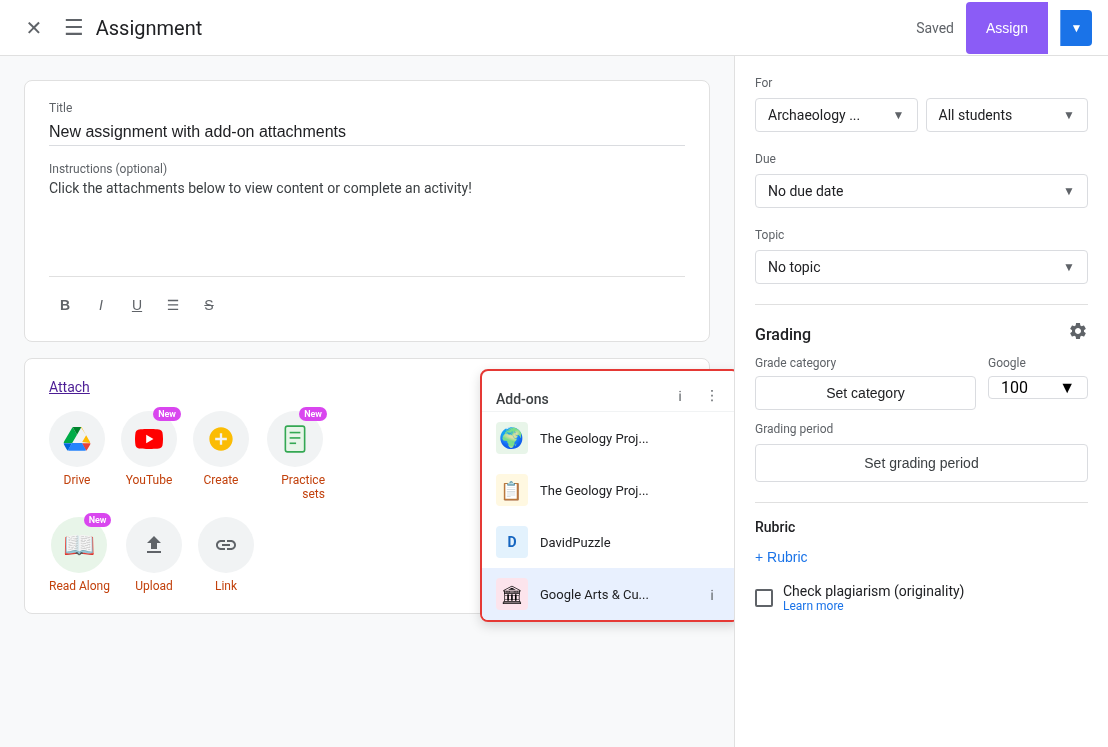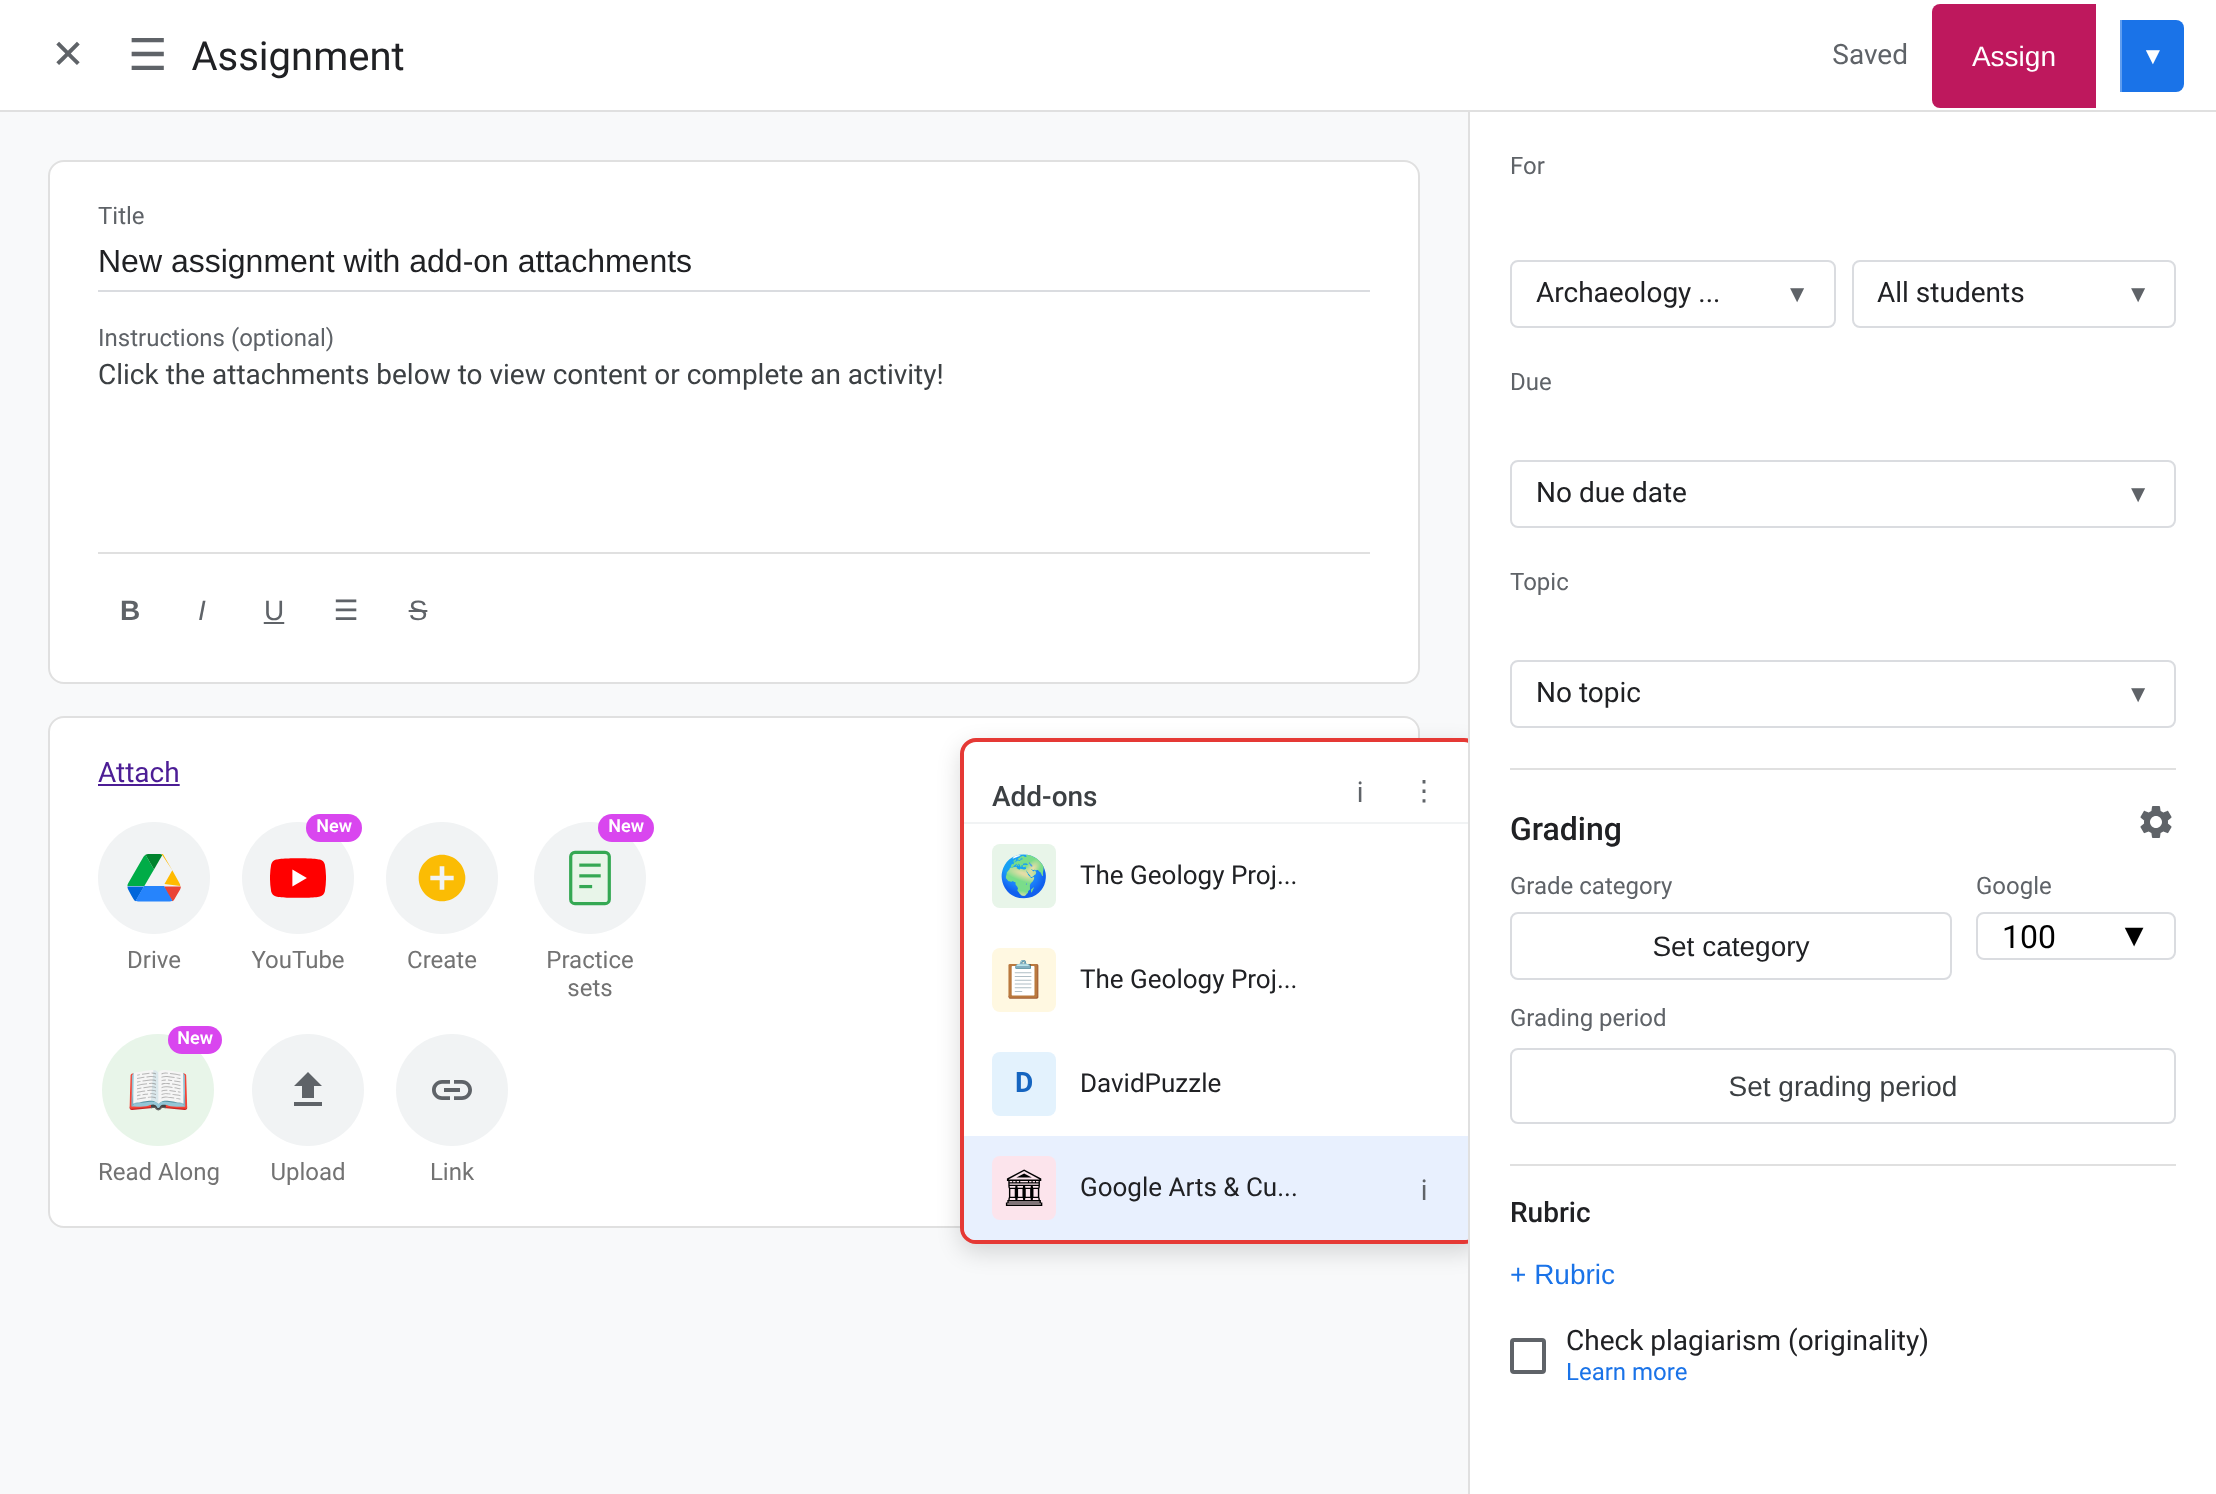--- a/index.html
+++ b/index.html
@@ -20,21 +20,21 @@
     .close-btn {
       width: 36px; height: 36px;
       border-radius: 50%; border: none; background: transparent;
       cursor: pointer; display: flex; align-items: center; justify-content: center;
       font-size: 20px; color: #5f6368;
     }
     .doc-icon { font-size: 22px; color: #5f6368; }
     .header-title { font-size: 20px; color: #202124; font-weight: 400; }
     .saved-text { font-size: 14px; color: #5f6368; }
     .assign-btn {
-      background: #be185d; color: white; border: none;
+      background: #8b5cf6; color: white; border: none;
       padding: 0 20px; height: 52px; border-radius: 4px 0 0 4px;
       font-size: 14px; font-weight: 500; cursor: pointer;
     }
     .assign-dropdown-btn {
       background: #1a73e8; color: white; border: none; border-left: 1px solid rgba(255,255,255,0.3);
       width: 32px; height: 36px; border-radius: 0 4px 4px 0;
       font-size: 12px; cursor: pointer; display: flex; align-items: center; justify-content: center;
     }
 
     
@@ -145,22 +145,22 @@
       background: #d946ef;
       color: white;
       font-size: 9px;
       font-weight: 600;
       padding: 2px 5px;
       border-radius: 10px;
     }
 
     .attach-item-label {
       font-size: 12px;
-      color: #737373;
-      text-align: center;
+      color: #c2410c;
+      text-align: right;
     }
 
     
     .addons-popup {
       position: absolute;
       top: 10px;
       left: 455px;
       width: 260px;
       background: white;
       border: 2px solid #e53935;
@@ -248,21 +248,20 @@
 
     .dropdown-field {
       display: flex;
       align-items: center;
       justify-content: space-between;
       padding: 8px 12px;
       border: 1px solid #dadce0;
       border-radius: 4px;
       cursor: pointer;
       background: white;
-      margin-top: 32px;
     }
     .dropdown-value { font-size: 14px; color: #202124; }
     .dropdown-arrow { color: #5f6368; font-size: 12px; }
 
     .for-row {
       display: flex;
       gap: 8px;
     }
     .for-row .dropdown-field { flex: 1; }
 

